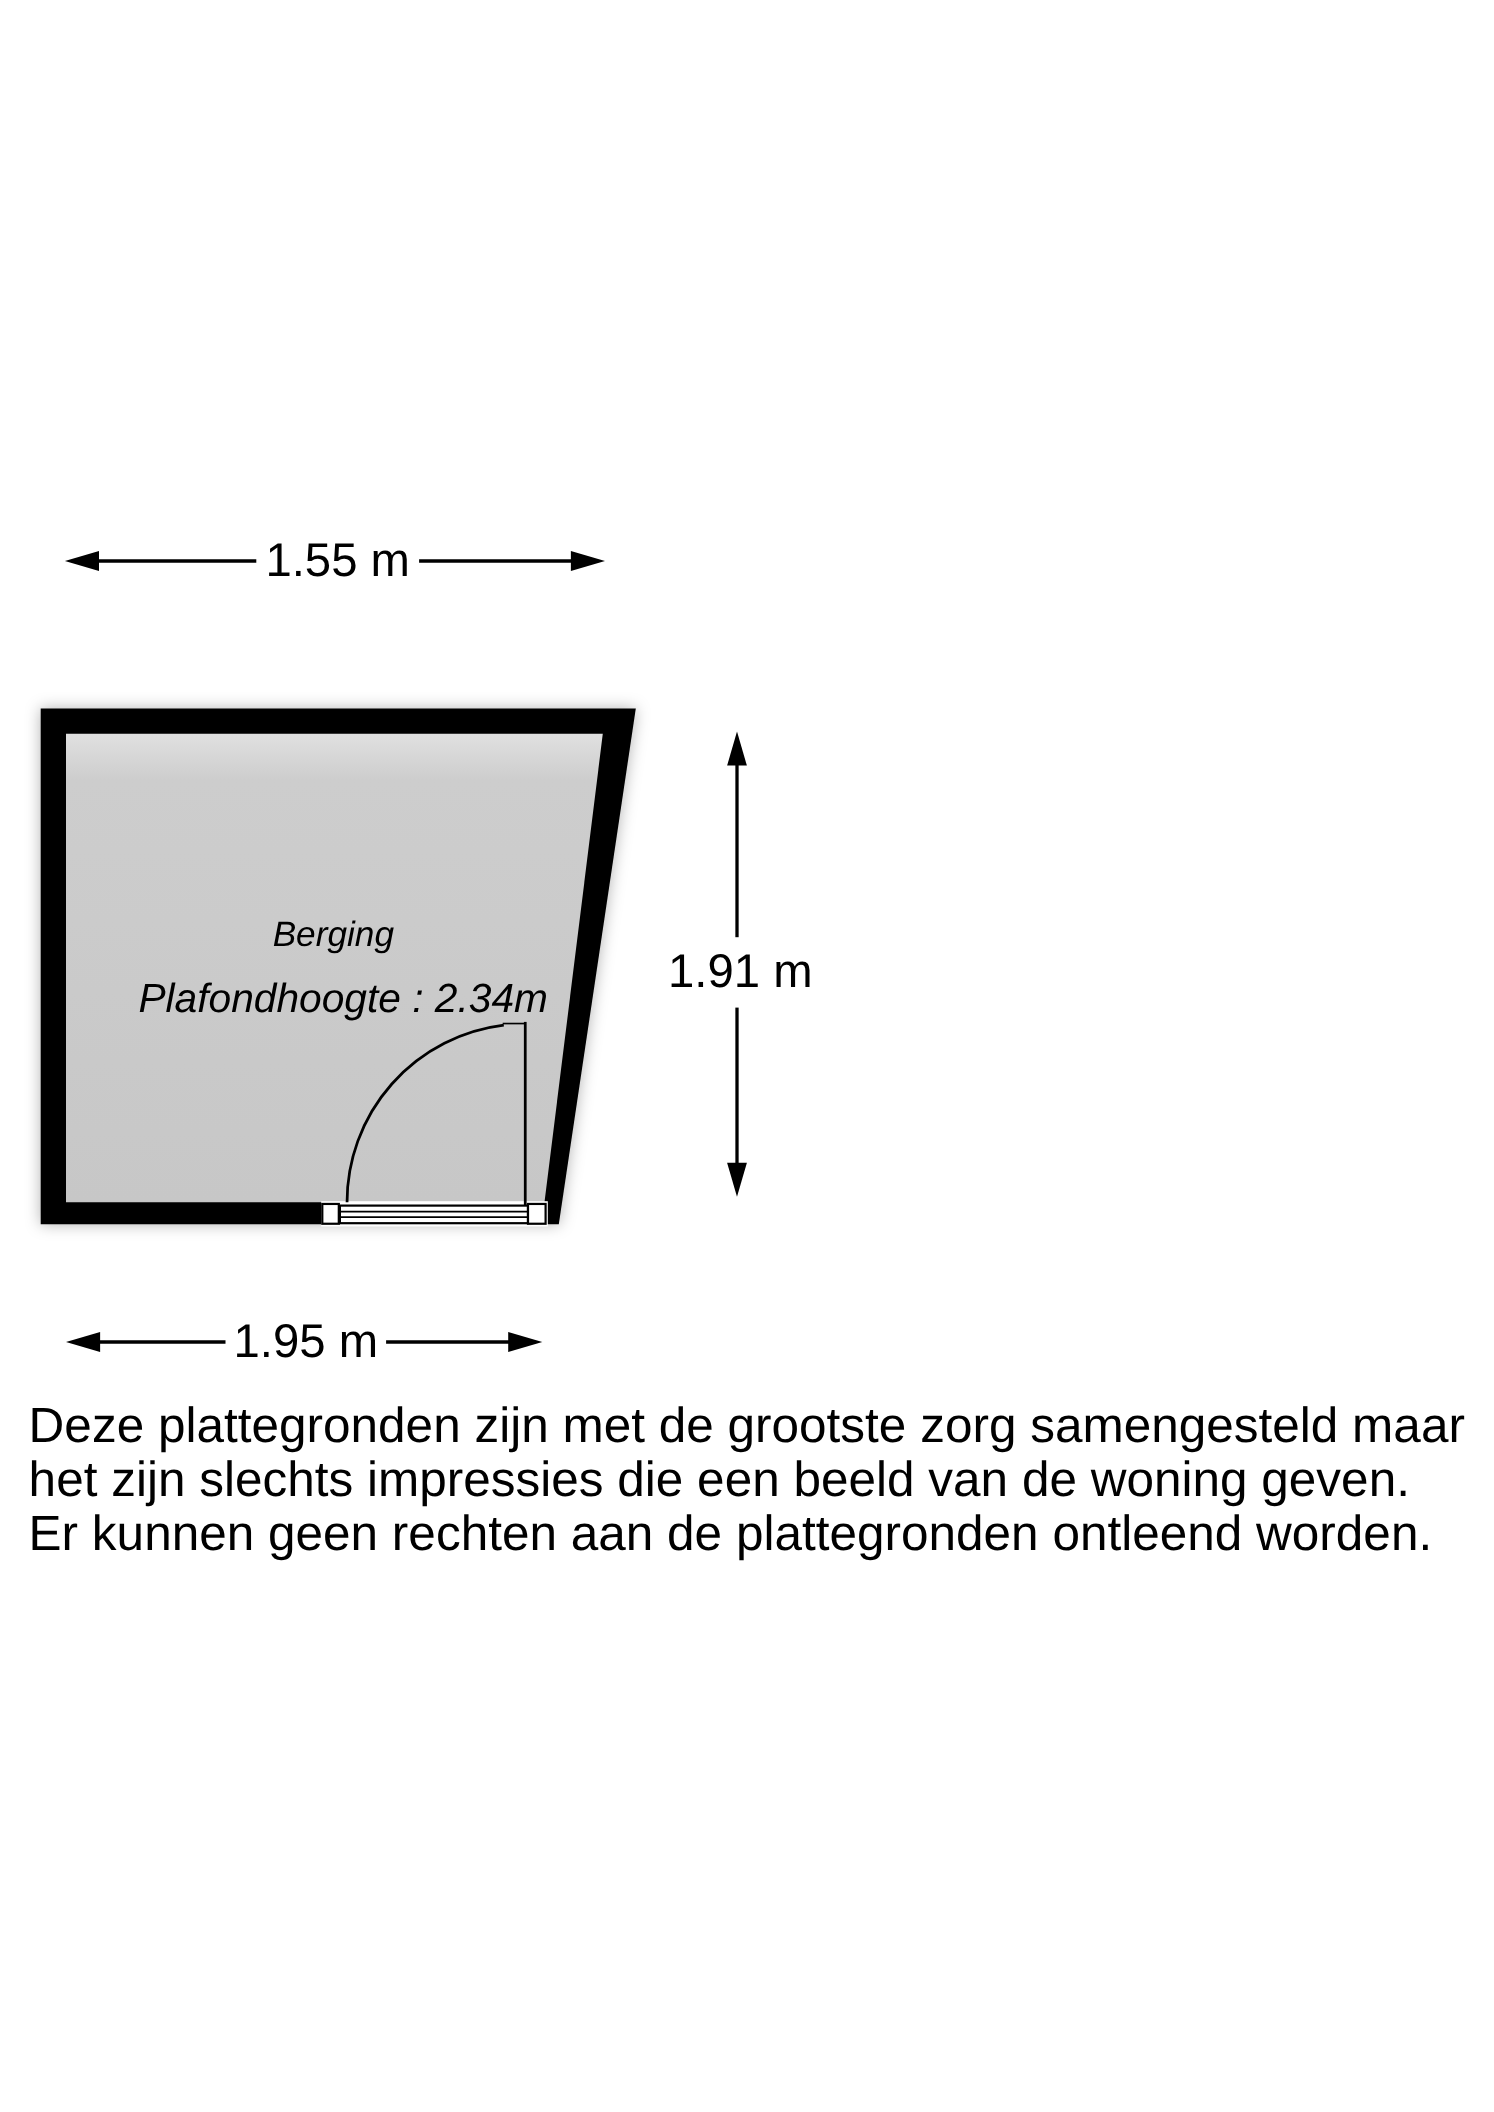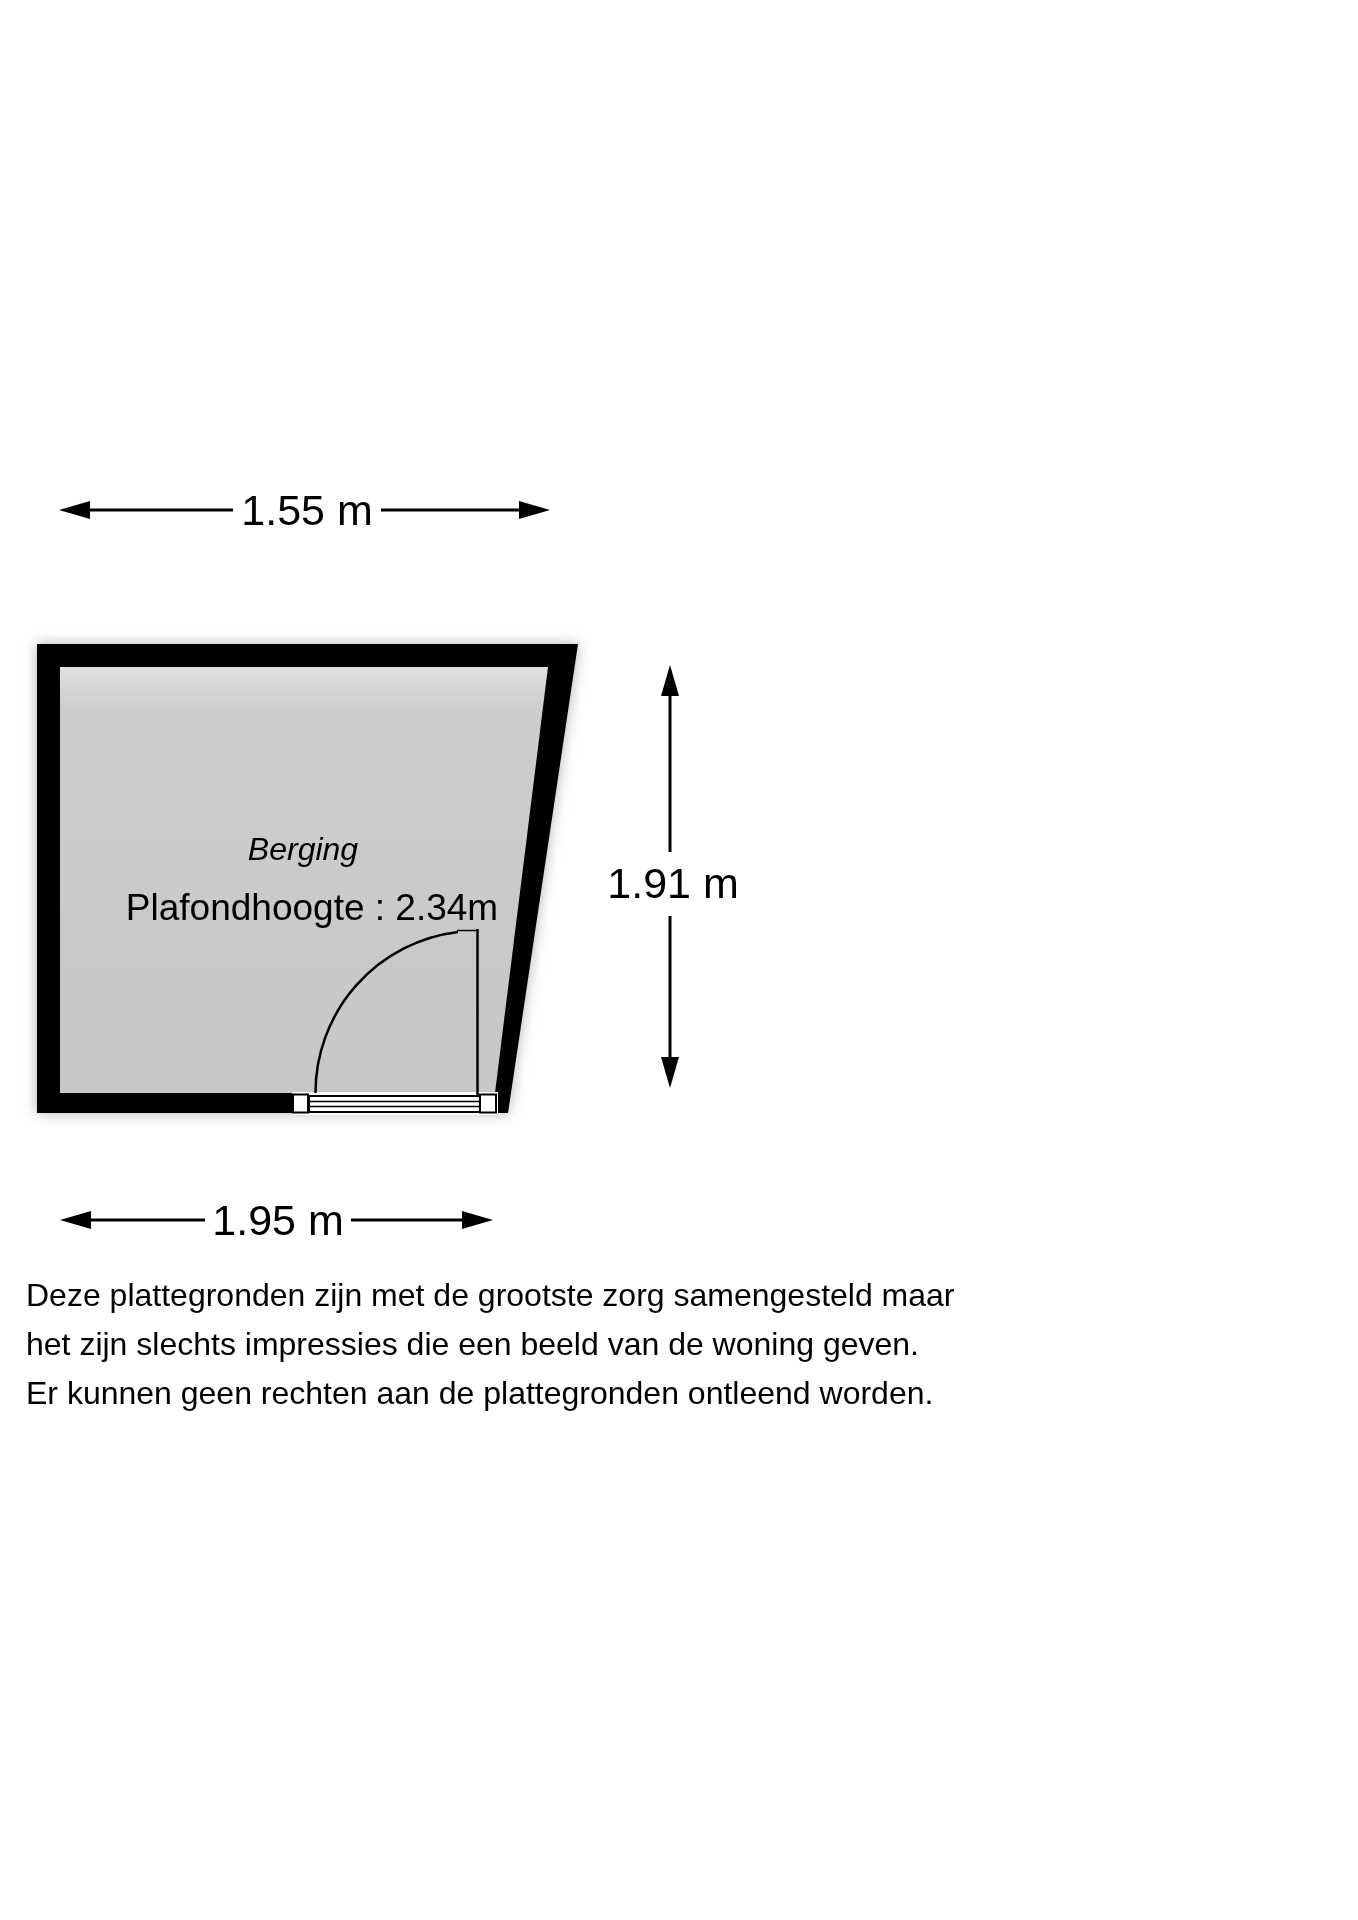--- a/index.html
+++ b/index.html
@@ -36,27 +36,28 @@
   .room-name {
     font-size: 32px;
     line-height: 45px;
     transform: translateX(-50%);
     font-style: italic;
   }
   .ceiling-label {
     font-size: 37px;
     line-height: 37px;
     transform: translateX(-50%);
+    font-style: italic;
   }
   .disclaimer {
     position: absolute;
     left: 26px;
     top: 1271px;
     width: 1332px;
-    font-size: 32px;
+    font-size: 45px;
     line-height: 49px;
     color: #000000;
   }
 </style>
 </head>
 <body>
 
 <div id="canvas">
 
   <svg id="plan-svg" viewBox="0 0 1358 1920">

